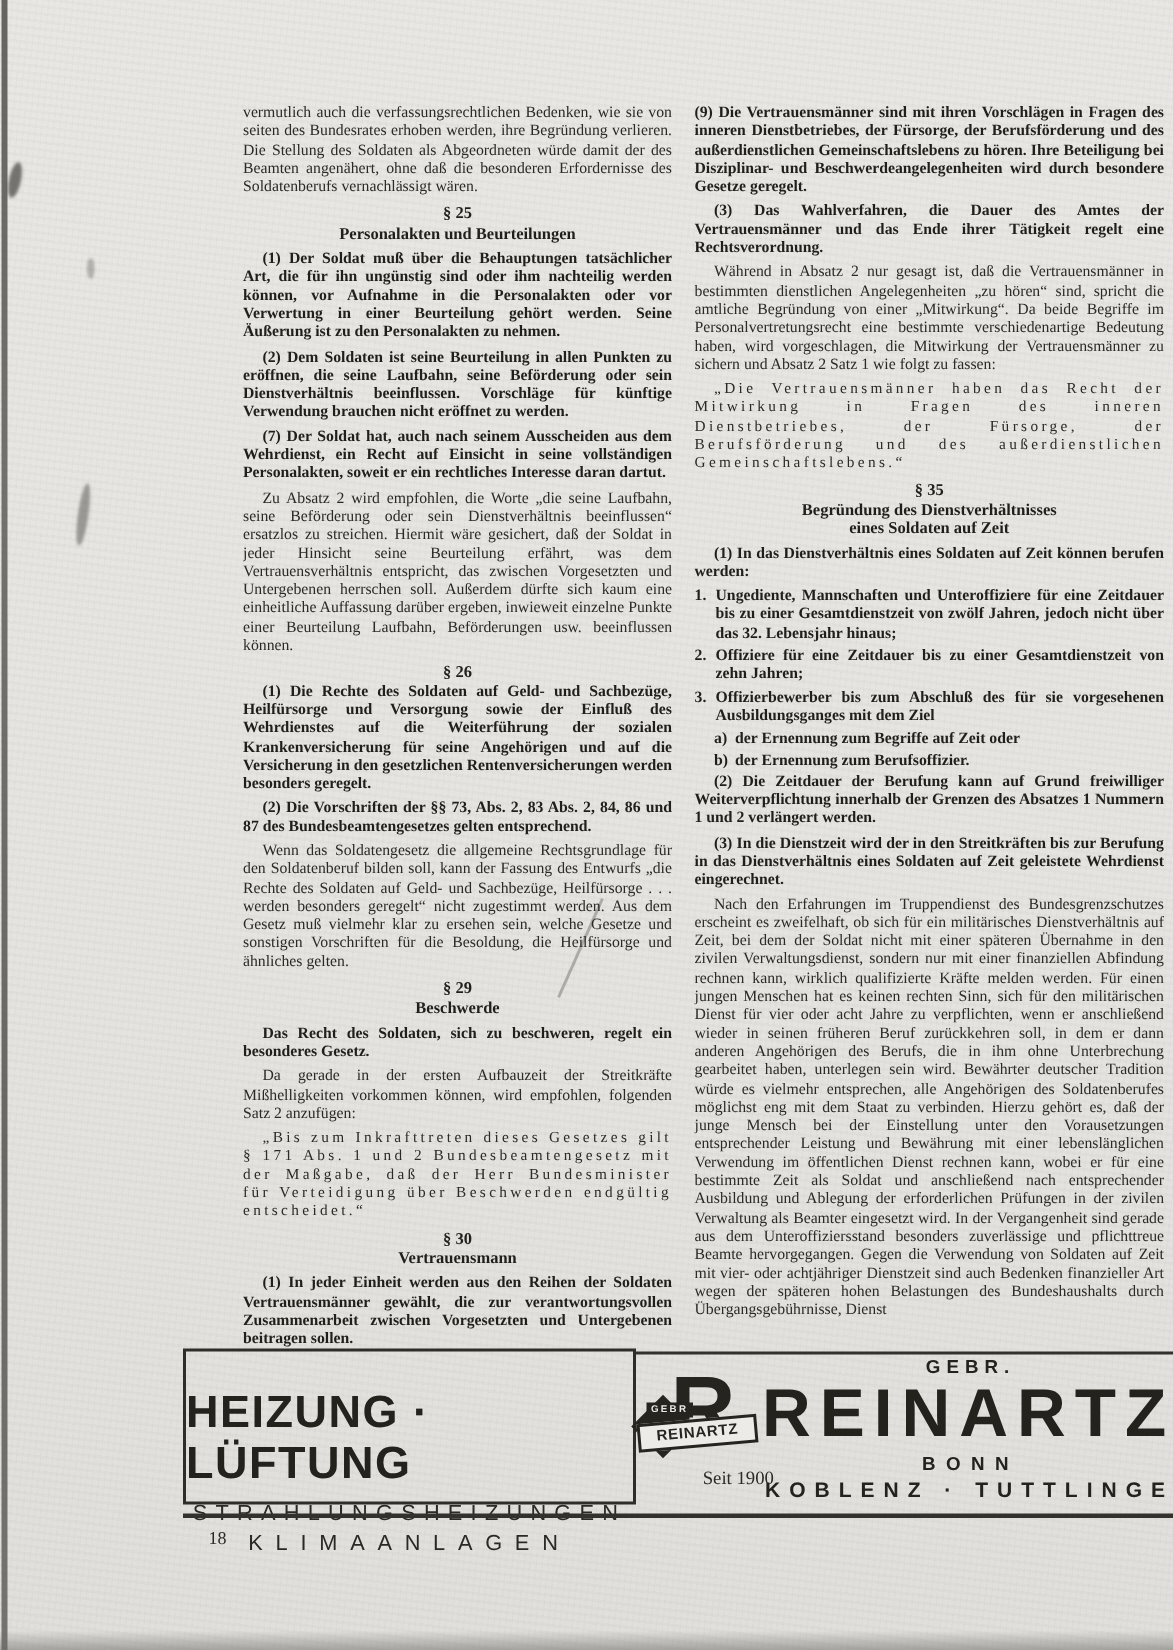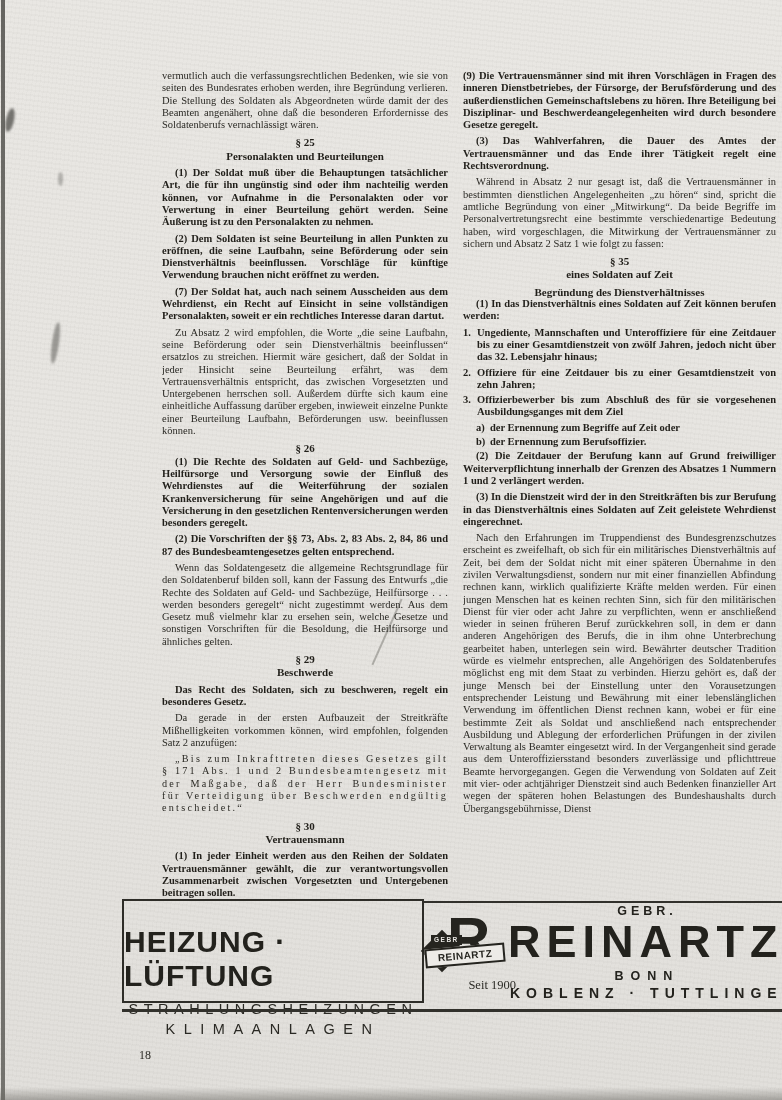--- a/index.html
+++ b/index.html
@@ -49,21 +49,21 @@
   
   #binding{position:absolute;left:1px;top:0;width:4px;height:1100px;opacity:.8;
     background:linear-gradient(180deg,#454440,#55544f 30%,#4a4945 70%,#5a5954);}
   .speck{position:absolute;background:#4e4d49;border-radius:50%;filter:blur(1px);}
   #speck1{left:6px;top:108px;width:8px;height:24px;transform:rotate(12deg);opacity:.75;}
   #speck2{left:52px;top:322px;width:7px;height:42px;transform:rotate(8deg);opacity:.5;}
   #speck3{left:58px;top:172px;width:5px;height:14px;opacity:.35;}
   #scratch{position:absolute;left:386px;top:596px;width:2px;height:72px;background:#6b6a64;transform:rotate(24deg);opacity:.45;filter:blur(.5px);}
   #bottom-shade{position:absolute;left:0;bottom:0;width:782px;height:13px;
     background:linear-gradient(180deg,rgba(105,103,98,0),rgba(105,103,98,.5));}
-  #page-number{position:absolute;left:139px;top:1048px;font-size:12px;color:#2b2a25;}
+  #page-number{position:absolute;left:139px;top:1018px;font-size:12px;color:#2b2a25;}
 </style>
 </head>
 <body>
 
 <div id="page">
 
   <div id="binding"></div>
   <div id="speck1" class="speck"></div>
   <div id="speck2" class="speck"></div>
   <div id="speck3" class="speck"></div>
@@ -88,23 +88,24 @@
     <div class="para quote">„Bis zum Inkrafttreten dieses Gesetzes gilt § 171 Abs. 1 und 2 Bundesbeamtengesetz mit der Maßgabe, daß der Herr Bundesminister für Verteidigung über Beschwerden endgültig entscheidet.“</div>
     <div class="hnum">§ 30</div>
     <div class="htitle">Vertrauensmann</div>
     <div class="para bold">(1) In jeder Einheit werden aus den Reihen der Soldaten Vertrauensmänner gewählt, die zur verantwortungsvollen Zusammenarbeit zwischen Vorgesetzten und Untergebenen beitragen sollen.</div>
   </div>
 
   <div id="col-right" class="col">
     <div class="para bold first">(9) Die Vertrauensmänner sind mit ihren Vorschlägen in Fragen des inneren Dienstbetriebes, der Fürsorge, der Berufsförderung und des außerdienstlichen Gemeinschaftslebens zu hören. Ihre Beteiligung bei Disziplinar- und Beschwerdeangelegenheiten wird durch besondere Gesetze geregelt.</div>
     <div class="para bold">(3) Das Wahlverfahren, die Dauer des Amtes der Vertrauensmänner und das Ende ihrer Tätigkeit regelt eine Rechtsverordnung.</div>
     <div class="para">Während in Absatz 2 nur gesagt ist, daß die Vertrauensmänner in bestimmten dienstlichen Angelegenheiten „zu hören“ sind, spricht die amtliche Begründung von einer „Mitwirkung“. Da beide Begriffe im Personalvertretungsrecht eine bestimmte verschiedenartige Bedeutung haben, wird vorgeschlagen, die Mitwirkung der Vertrauensmänner zu sichern und Absatz 2 Satz 1 wie folgt zu fassen:</div>
+    <div class="para quote">„Die Vertrauensmänner haben das Recht der Mitwirkung in Fragen des inneren Dienstbetriebes, der Fürsorge, der Berufsförderung und des außerdienstlichen Gemeinschaftslebens.“</div>
     <div class="hnum">§ 35</div>
+    <div class="htitle tight">Begründung des Dienstverhältnisses</div>
     <div class="htitle">eines Soldaten auf Zeit</div>
-    <div class="htitle tight">Begründung des Dienstverhältnisses</div>
     <div class="para bold">(1) In das Dienstverhältnis eines Soldaten auf Zeit können berufen werden:</div>
     <div class="item">
       <span class="marker">1.</span>
       <span>Ungediente, Mannschaften und Unteroffiziere für eine Zeitdauer bis zu einer Gesamtdienstzeit von zwölf Jahren, jedoch nicht über das 32. Lebensjahr hinaus;</span>
     </div>
     <div class="item">
       <span class="marker">2.</span>
       <span>Offiziere für eine Zeitdauer bis zu einer Gesamtdienstzeit von zehn Jahren;</span>
     </div>
     <div class="item">

